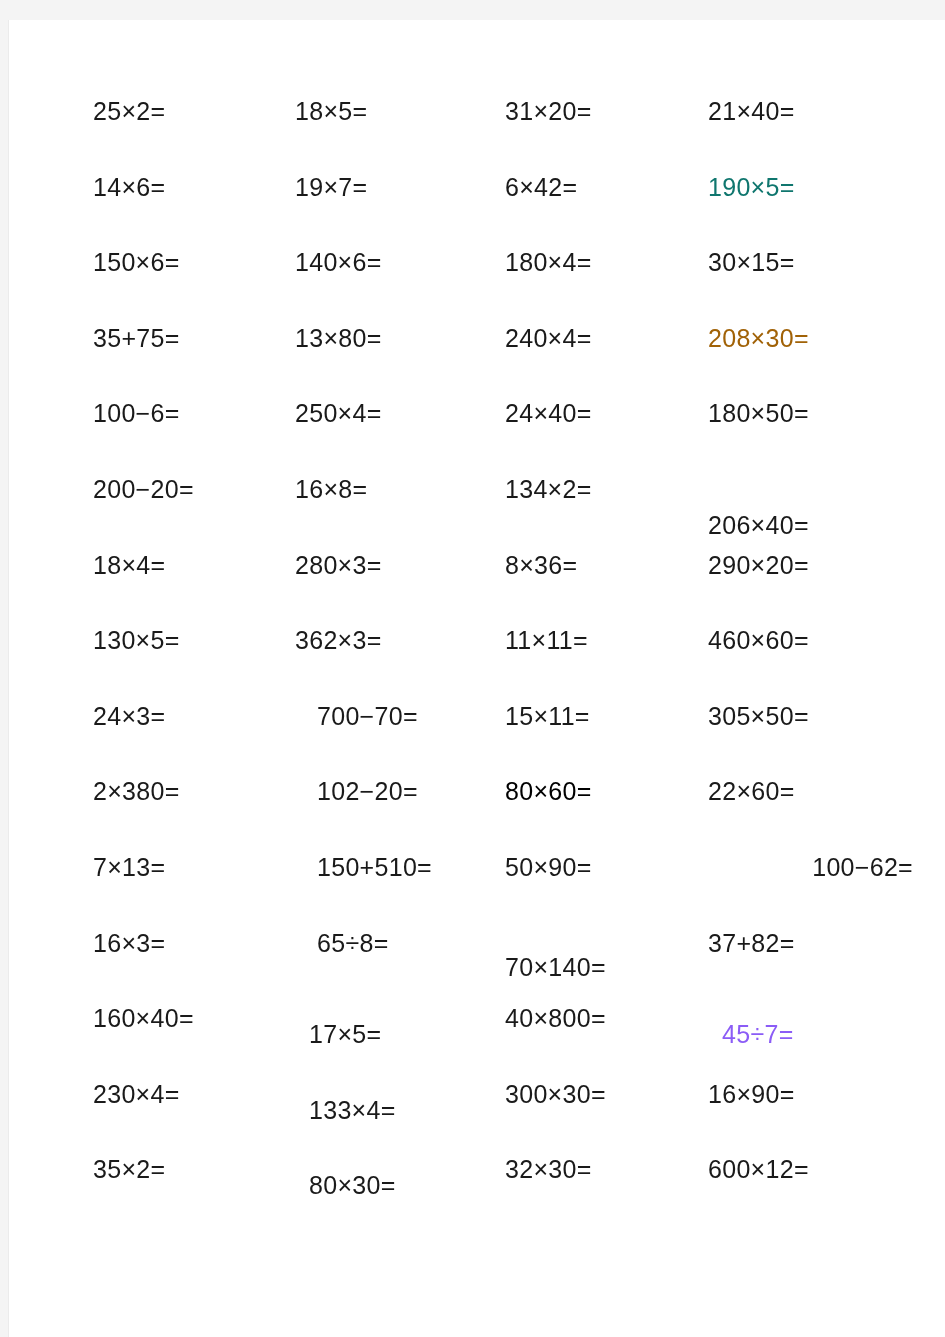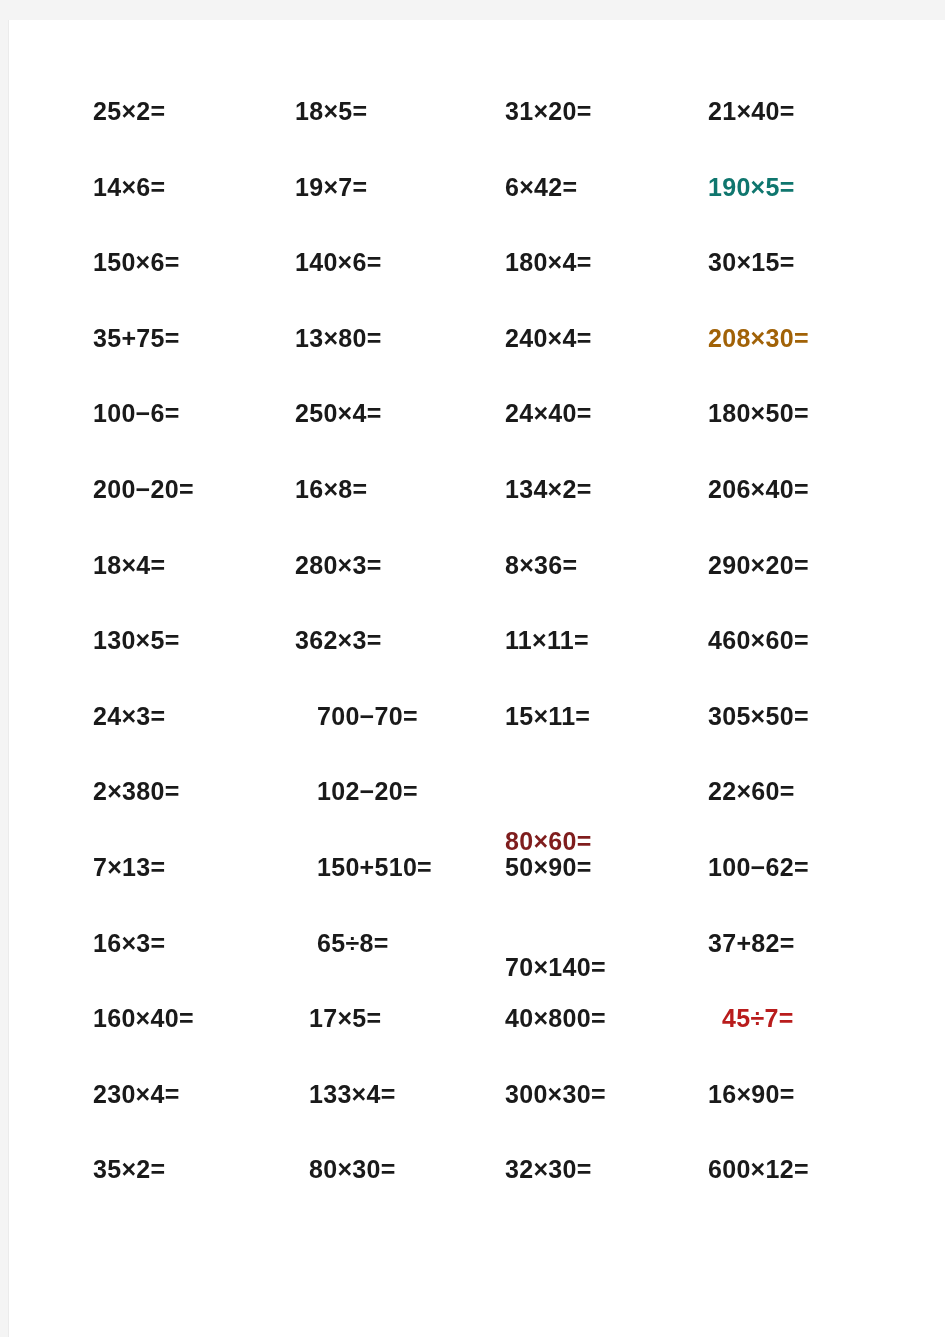--- a/index.html
+++ b/index.html
@@ -29,37 +29,37 @@
 
   
   #problem-grid {
     position: absolute;
     left: 84px;     
     top: 78px;      
     width: 820px;
     display: grid;
     grid-template-columns: 202px 210px 203px 205px;
     grid-auto-rows: 75.6px;
-    font-weight: bold;
   }
 
   .problem-cell {
     display: flex;
     align-items: flex-start;
     justify-content: flex-start;
     font-size: 25px;
     line-height: 1.05;
     color: #1a1a1a;
     letter-spacing: 0.3px;
     white-space: nowrap;
   }
 
   
   .problem-cell.indent-sm {
     padding-left: 14px;
+    margin-top: 16px;
   }
   .problem-cell.indent-md {
     padding-left: 22px;
   }
 
   .problem-text {
     display: inline-block;
   }
 </style>
 </head>
@@ -129,21 +129,21 @@
       </div>
       <div class="problem-cell " style="color: rgb(26, 26, 26);">
         <span class="problem-text">200−20=</span>
       </div>
       <div class="problem-cell " style="color: rgb(26, 26, 26);">
         <span class="problem-text">16×8=</span>
       </div>
       <div class="problem-cell " style="color: rgb(26, 26, 26);">
         <span class="problem-text">134×2=</span>
       </div>
-      <div class="problem-cell " style="color: rgb(26, 26, 26);">
+      <div class="problem-cell " style="color: rgb(26, 26, 26); margin-top: 36px;">
         <span class="problem-text">206×40=</span>
       </div>
       <div class="problem-cell " style="color: rgb(26, 26, 26);">
         <span class="problem-text">18×4=</span>
       </div>
       <div class="problem-cell " style="color: rgb(26, 26, 26);">
         <span class="problem-text">280×3=</span>
       </div>
       <div class="problem-cell " style="color: rgb(26, 26, 26);">
         <span class="problem-text">8×36=</span>
@@ -174,36 +174,36 @@
       </div>
       <div class="problem-cell " style="color: rgb(26, 26, 26);">
         <span class="problem-text">305×50=</span>
       </div>
       <div class="problem-cell " style="color: rgb(26, 26, 26);">
         <span class="problem-text">2×380=</span>
       </div>
       <div class="problem-cell indent-md" style="color: rgb(26, 26, 26);">
         <span class="problem-text">102−20=</span>
       </div>
-      <div class="problem-cell " style="color: #7f1d1d; align-items: flex-end;">
+      <div class="problem-cell " style="color: #000000;">
         <span class="problem-text">80×60=</span>
       </div>
       <div class="problem-cell " style="color: rgb(26, 26, 26);">
         <span class="problem-text">22×60=</span>
       </div>
       <div class="problem-cell " style="color: rgb(26, 26, 26);">
         <span class="problem-text">7×13=</span>
       </div>
       <div class="problem-cell indent-md" style="color: rgb(26, 26, 26);">
         <span class="problem-text">150+510=</span>
       </div>
       <div class="problem-cell " style="color: rgb(26, 26, 26);">
         <span class="problem-text">50×90=</span>
       </div>
-      <div class="problem-cell " style="color: rgb(26, 26, 26);">
+      <div class="problem-cell " style="color: rgb(26, 26, 26); justify-content: flex-end;">
         <span class="problem-text">100−62=</span>
       </div>
       <div class="problem-cell " style="color: rgb(26, 26, 26);">
         <span class="problem-text">16×3=</span>
       </div>
       <div class="problem-cell indent-md" style="color: rgb(26, 26, 26);">
         <span class="problem-text">65÷8=</span>
       </div>
       <div class="problem-cell " style="color: rgb(26, 26, 26); align-items: center;">
         <span class="problem-text">70×140=</span>
@@ -213,21 +213,21 @@
       </div>
       <div class="problem-cell " style="color: rgb(26, 26, 26);">
         <span class="problem-text">160×40=</span>
       </div>
       <div class="problem-cell indent-sm" style="color: rgb(26, 26, 26);">
         <span class="problem-text">17×5=</span>
       </div>
       <div class="problem-cell " style="color: rgb(26, 26, 26);">
         <span class="problem-text">40×800=</span>
       </div>
-      <div class="problem-cell indent-sm" style="color: #b91c1c;">
+      <div class="problem-cell indent-sm" style="color: #8b5cf6;">
         <span class="problem-text">45÷7=</span>
       </div>
       <div class="problem-cell " style="color: rgb(26, 26, 26);">
         <span class="problem-text">230×4=</span>
       </div>
       <div class="problem-cell indent-sm" style="color: rgb(26, 26, 26);">
         <span class="problem-text">133×4=</span>
       </div>
       <div class="problem-cell " style="color: rgb(26, 26, 26);">
         <span class="problem-text">300×30=</span>

